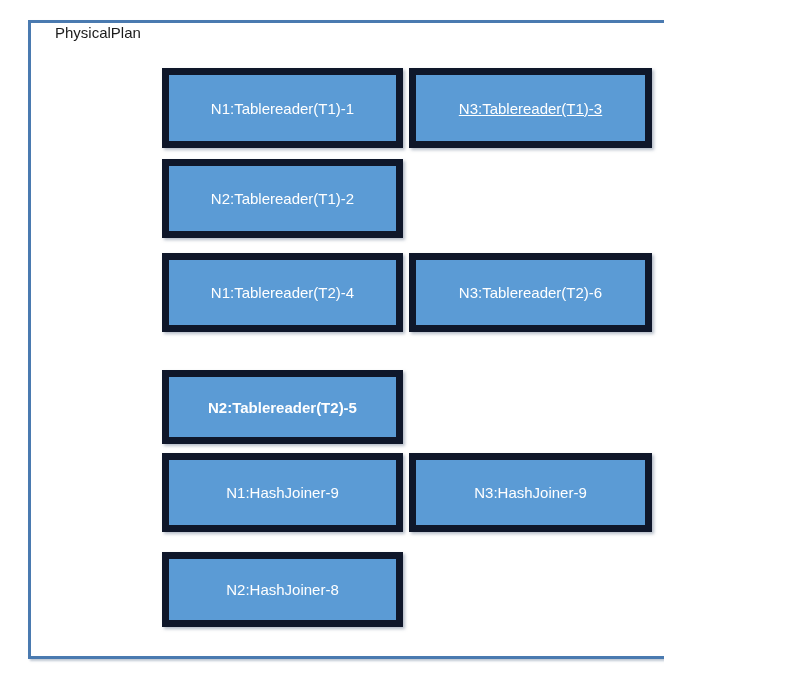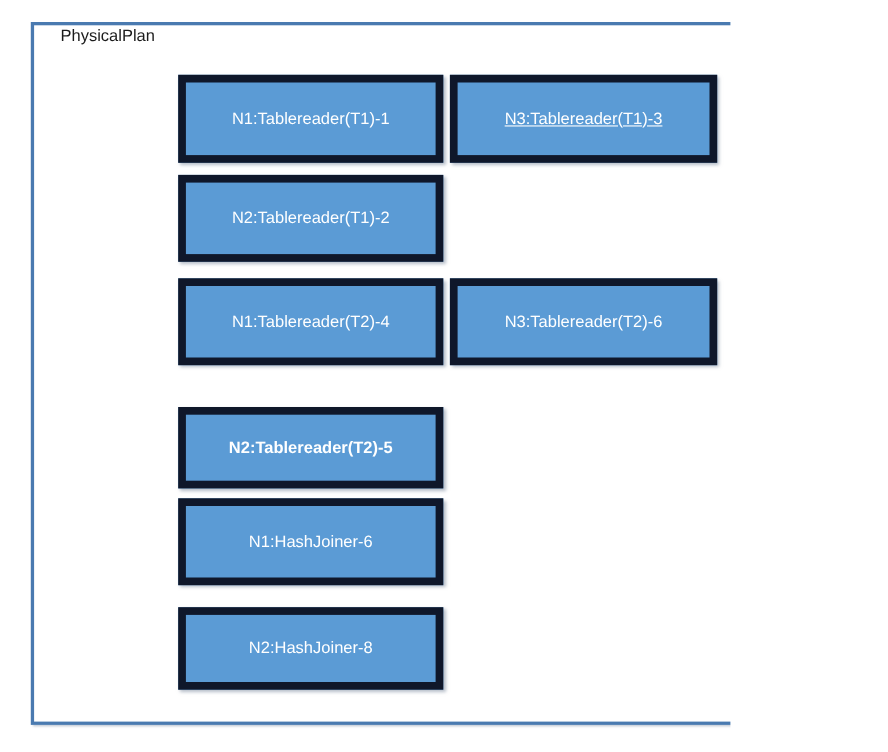--- a/index.html
+++ b/index.html
@@ -61,18 +61,19 @@
   <div class="node" style="left:409px; top:68px;  width:243px; height:80px;text-decoration:underline;">N3:Tablereader(T1)-3</div>
 
   <div class="node" style="left:162px; top:159px; width:241px; height:79px;">N2:Tablereader(T1)-2</div>
 
   <div class="node" style="left:162px; top:253px; width:241px; height:79px;">N1:Tablereader(T2)-4</div>
 
   <div class="node" style="left:409px; top:253px; width:243px; height:79px;">N3:Tablereader(T2)-6</div>
 
   <div class="node" style="left:162px; top:370px; width:241px; height:74px;font-weight:bold;">N2:Tablereader(T2)-5</div>
 
-  <div class="node" style="left:162px; top:453px; width:241px; height:79px;">N1:HashJoiner-6</div>
+  <div class="node" style="left:162px; top:453px; width:241px; height:79px;">N1:HashJoiner-9</div>
 
+  <div class="node" style="left:409px; top:453px; width:243px; height:79px;">N3:HashJoiner-9</div>
 
   <div class="node" style="left:162px; top:552px; width:241px; height:75px;">N2:HashJoiner-8</div>
 
 </div>
 
 </body></html>

